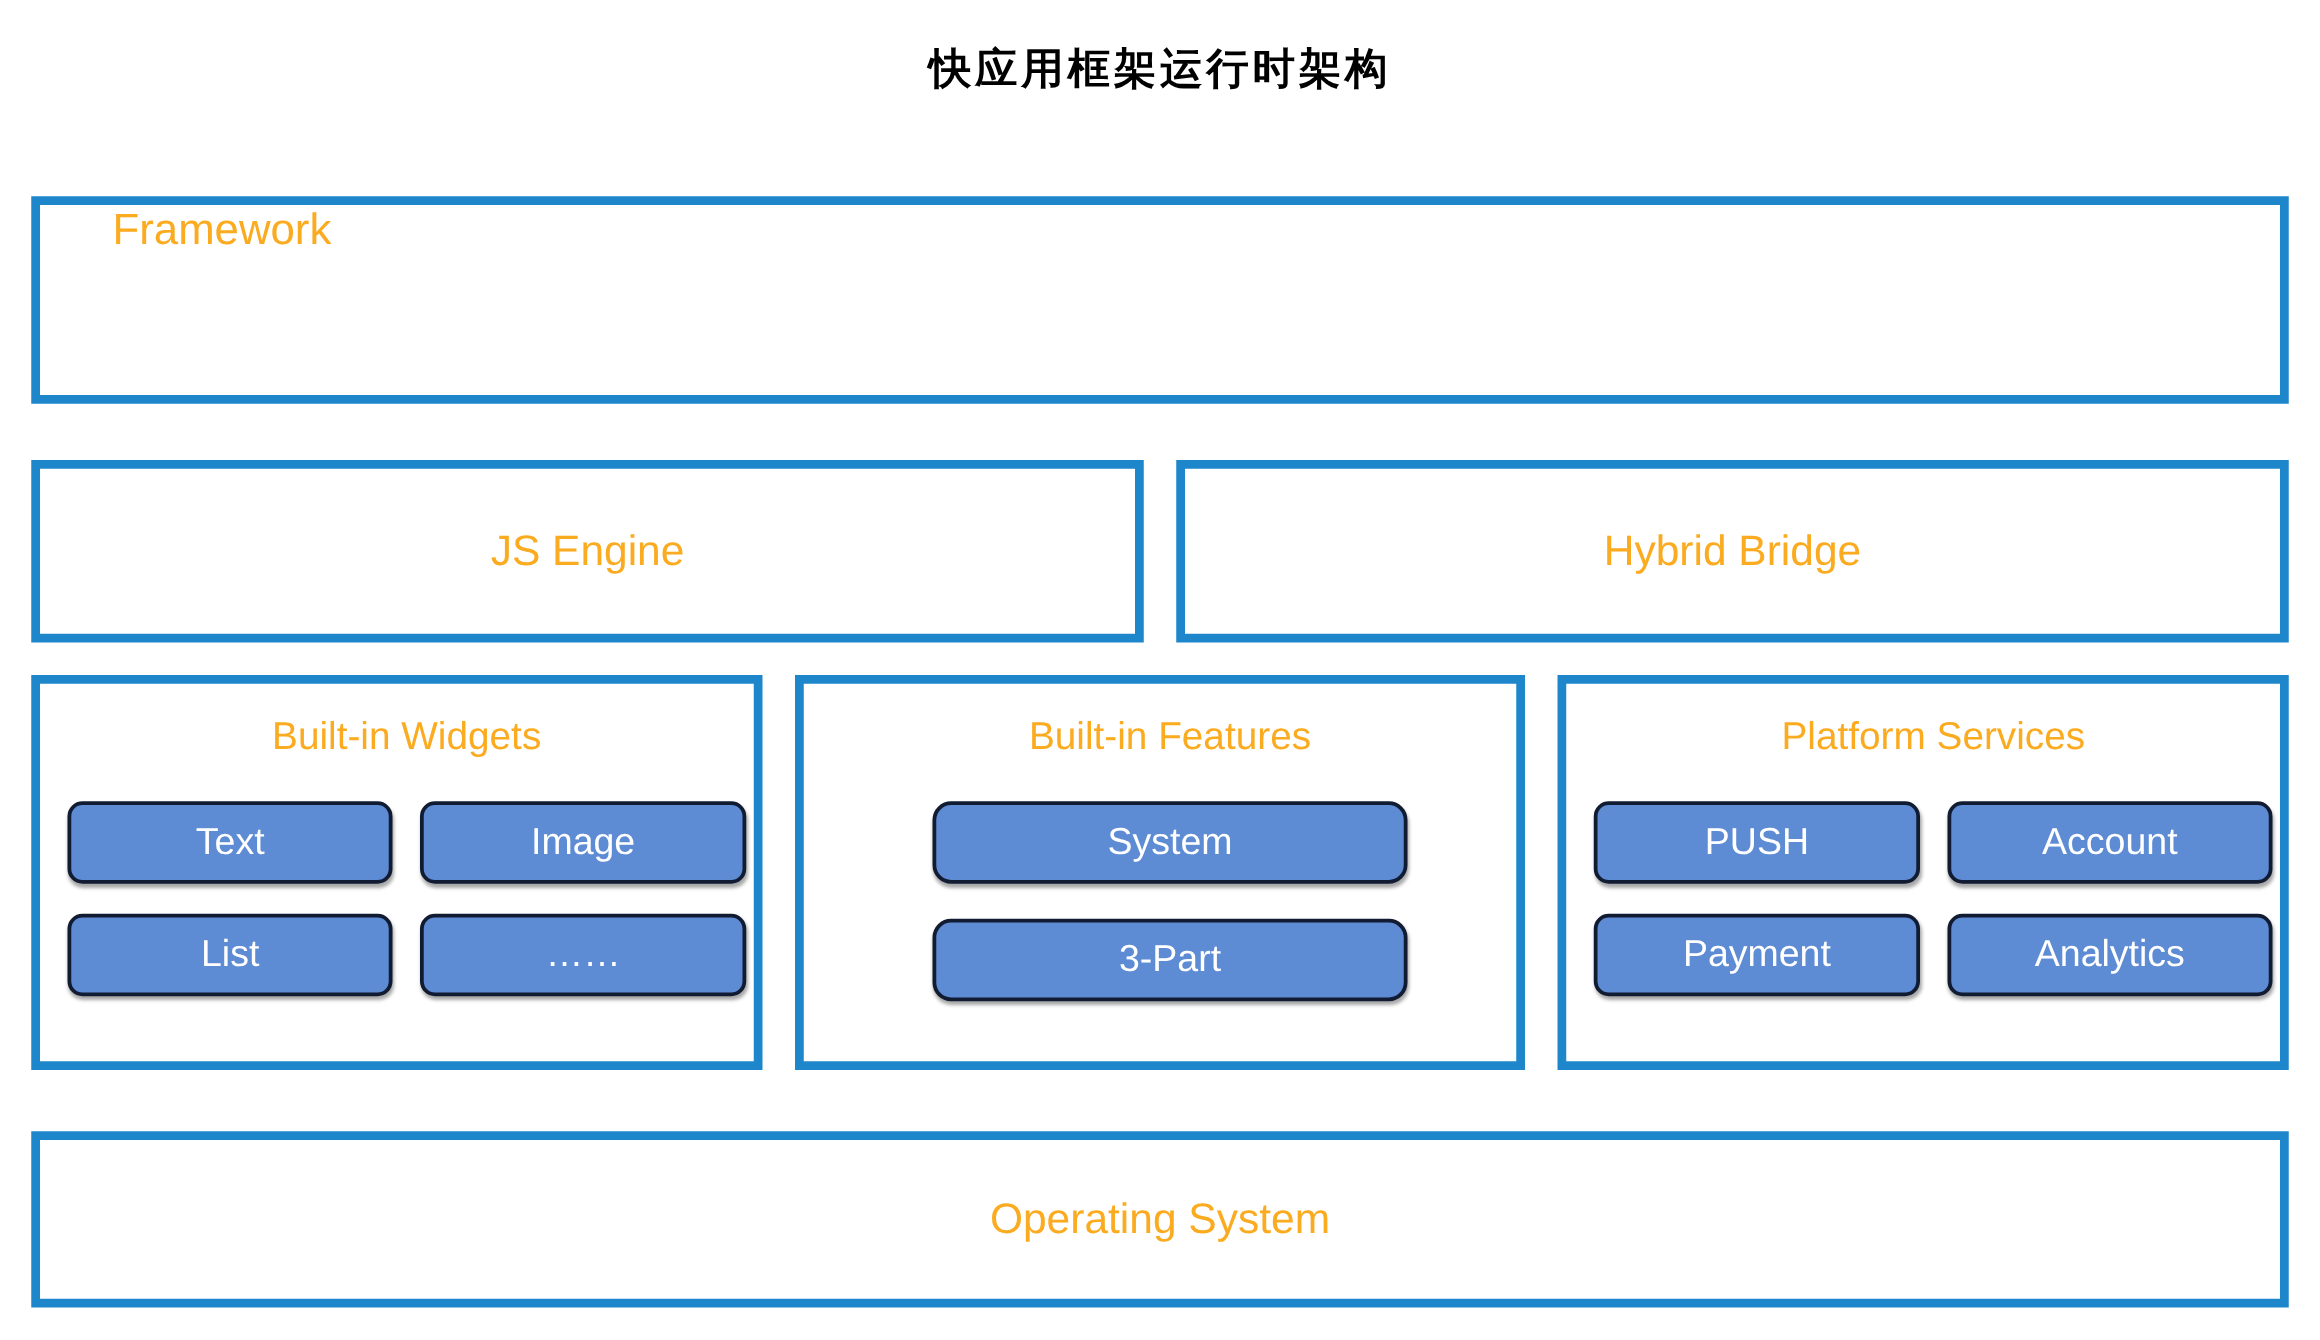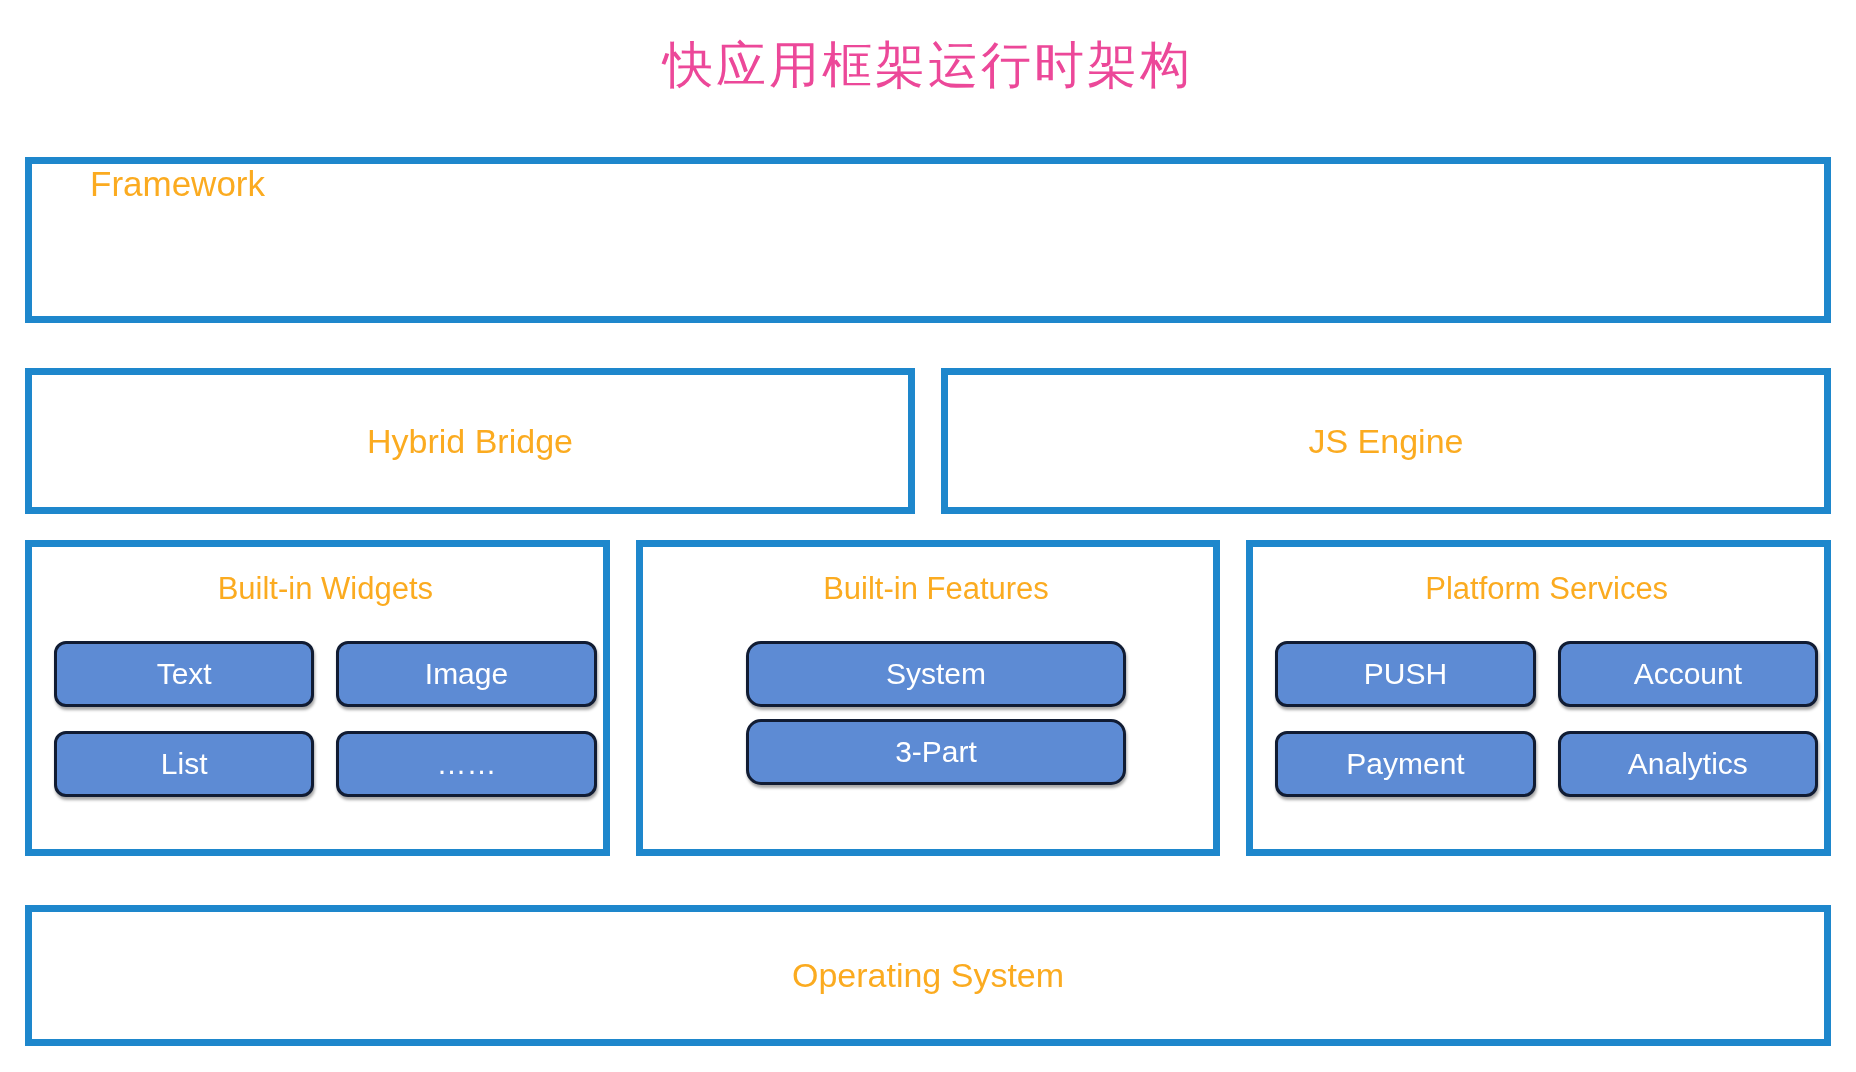--- a/index.html
+++ b/index.html
@@ -9,24 +9,24 @@
     height: 1072px;
     background: #ffffff;
     overflow: hidden;
     font-family: "Liberation Sans", sans-serif;
   }
   .title {
     position: absolute;
     top: 32px; left: 0; right: 0;
     text-align: center;
     font-family: "DejaVu Serif", "Liberation Serif", serif;
-    font-weight: 400;
-    font-size: 50px;
+    font-weight: 700;
+    font-size: 34px;
     letter-spacing: 3px;
-    color: #ec4899;
+    color: #000000;
   }
   .bluebox {
     border: 7px solid #1e87cc;
     background: #ffffff;
     box-sizing: border-box;
   }
   
   .row-framework {
     position: absolute; left: 25px; right: 25px;
     top: 157px; height: 166px;
@@ -78,21 +78,21 @@
     font-size: 31px;
     margin-bottom: 34px;
   }
   .group-grid {
     display: grid;
     grid-template-columns: 1fr 1fr;
     gap: 24px 22px;
   }
   .group-stack {
     display: flex; flex-direction: column;
-    gap: 12px; align-items: center;
+    gap: 28px; align-items: center;
   }
   .group-btn { height: 66px; font-size: 30px; }
   .group-grid .group-btn { width: 100%; border-radius: 12px; }
   .group-stack .group-btn { width: 70%; }
   
   .row-os {
     position: absolute; left: 25px; right: 25px;
     top: 905px; height: 141px;
     display: flex; align-items: center; justify-content: center;
   }
@@ -103,24 +103,24 @@
 <div class="canvas">
 
   <div class="title">快应用框架运行时架构</div>
 
   <div class="row-framework bluebox">
     <div class="framework-label">Framework</div>
   </div>
 
   <div class="row-engine">
     <div class="engine-box bluebox">
-      <div class="orange-label">Hybrid Bridge</div>
+      <div class="orange-label">JS Engine</div>
     </div>
     <div class="engine-box bluebox">
-      <div class="orange-label">JS Engine</div>
+      <div class="orange-label">Hybrid Bridge</div>
     </div>
   </div>
 
   <div class="row-groups">
 
     <div class="group-box bluebox">
       <div class="group-title">Built-in Widgets</div>
       <div class="group-grid">
         <div class="btn group-btn">Text</div>
         <div class="btn group-btn">Image</div>

